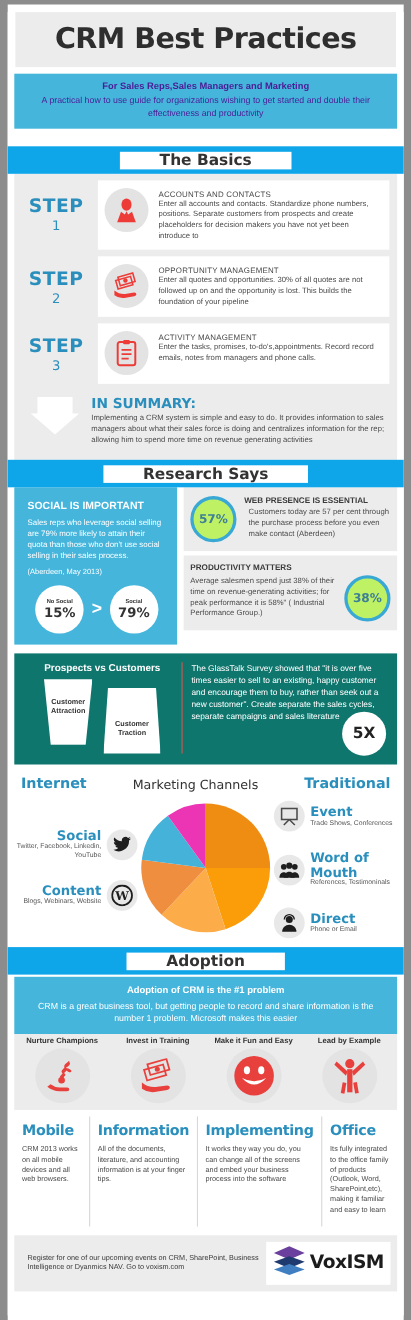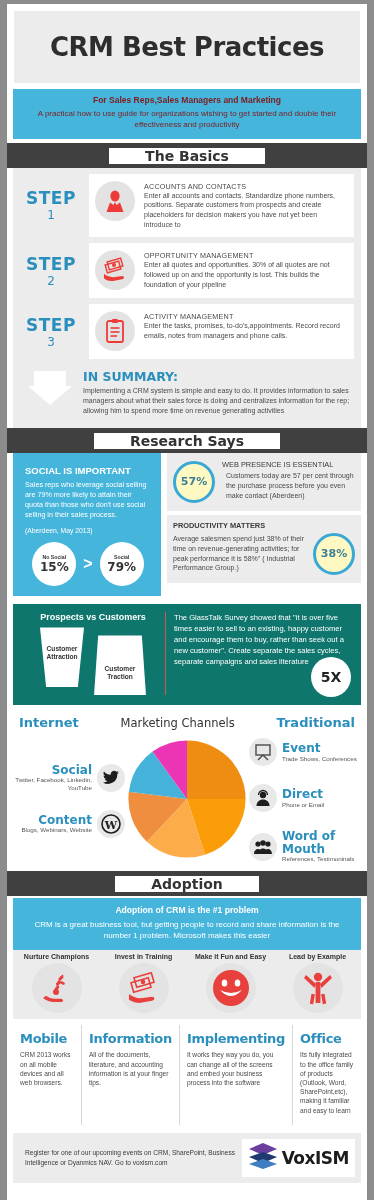--- a/index.html
+++ b/index.html
@@ -17,43 +17,43 @@
     border-right: 7px solid #8c8c8c;
     border-top: 4px solid #8c8c8c;
     border-bottom: 4px solid #8c8c8c;
     padding: 0;
   }
   .inner { width: 360px; height: 1192px; background:#fff; position:relative; }
 
   
   .title-band {
     background: #ececec;
-    height: 72px;
+    height: 50px;
     margin: 7px 7px 0 7px;
     display: flex; align-items: center; justify-content: center;
   }
   .title-band h1 {
     font-size: 26px; font-weight: bold; letter-spacing: -0.5px;
     color: #2e2e2e; font-family: "DejaVu Sans", sans-serif;
   }
   .subtitle-band {
     background: #45b5dc;
-    margin: 6px 6px 4px 6px;
+    margin: 6px 6px 16px 6px;
     padding: 6px 14px 8px 14px;
-    text-align: center; color: #7f1d1d;
+    text-align: center; color: #4c1d95;
   }
   .subtitle-band .st1 { font-size: 8.5px; font-weight: bold; margin-bottom: 4px; }
   .subtitle-band .st2 { font-size: 8px; line-height: 1.35; }
 
   
   .sect-head {
     position: relative; text-align: center;
     font-family: "DejaVu Sans", sans-serif;
     font-size: 14px; font-weight: bold; color: #333;
-    background: #404040; padding: 5px 0 4px 0; z-index: 3;
+    background: #0ea5e9; padding: 5px 0 4px 0; z-index: 3;
   }
   .sect-head-wrap { position: relative; }
   .sect-head-wrap::before {
     content:""; position:absolute; left:6px; right:6px; top:10px; height:14px;
     background:#ececec; z-index:1;
   }
   .sect-head span { position:relative; z-index:4; background:#fff; padding:0 36px; }
 
   
   .basics { background:#ececec; margin:0 6px; padding:6px 0 4px 0; }
@@ -100,26 +100,26 @@
     color:#2a8fbd;
   }
   .bub .t { font-size:5.2px; font-weight:bold; line-height:1.05; color:#333; }
   .bub .v { font-size:12px; font-weight:bold; font-family:"DejaVu Sans", sans-serif; color:#333;}
   .gt { color:#fff; font-size:16px; font-weight:bold; }
 
   .right-col { flex:1; display:flex; flex-direction:column; gap:4px; }
   .web-card { background:#ececec; padding:8px 6px 8px 6px; display:flex; align-items:flex-start; }
   .ring {
     width:42px;height:42px;flex:0 0 42px;border-radius:50%;
-    border:3px solid #3aa8d4; background:#fef9c3;
+    border:3px solid #3aa8d4; background:#bef264;
     display:flex;align-items:center;justify-content:center;
     color:#3f7f96; font-size:11px; font-weight:bold; font-family:"DejaVu Sans", sans-serif;
   }
   .web-txt { flex:1; padding-left:7px; }
-  .web-txt .h { font-size:7.4px; font-weight:normal; color:#3a3a3a; line-height:1.2; }
+  .web-txt .h { font-size:7.4px; font-weight:bold; color:#3a3a3a; line-height:1.2; }
   .web-txt .b { font-size:7px; color:#4a4a4a; line-height:1.38; padding-left:4px; margin-top:2px;}
   .prod-card { background:#ececec; padding:6px 6px 8px 6px; }
   .prod-card .h { font-size:7.4px; font-weight:bold; color:#3a3a3a; margin-bottom:3px; }
   .prod-row { display:flex; align-items:center; }
   .prod-row .b { flex:1; font-size:7px; color:#4a4a4a; line-height:1.4; }
 
   
   .prospects { background:#0f766e; margin:8px 6px 0 6px; display:flex; padding:8px 8px 10px 8px; position:relative;}
   .pros-left { width:144px; flex:0 0 144px; }
   .pros-left .h { color:#fff; font-size:9px; font-weight:bold; text-align:center; margin-bottom:5px; }
@@ -396,46 +396,46 @@
                 </svg>
           </div>
           <div class="ch-label-r">
             <div class="ch-name">Event</div>
             <div class="ch-sub">Trade Shows, Conferences</div>
           </div>
         </div>
 
         <div class="ch-item">
           <div class="ch-icon">
-            <svg width="18" height="18" viewBox="0 0 18 18">
-                  <circle cx="9" cy="6" r="3.2" fill="#1e1e1e"></circle>
-                  <path d="M2.5 17c0-3.8 2.9-6.4 6.5-6.4s6.5 2.6 6.5 6.4z" fill="#1e1e1e"></path>
-                  <path d="M4.5 6a4.5 4.5 0 0 1 9 0" fill="none" stroke="#1e1e1e" stroke-width="1.3"></path>
-                </svg>
-          </div>
-          <div class="ch-label-r">
-            <div class="ch-name">Direct</div>
-            <div class="ch-sub">Phone or Email</div>
-          </div>
-        </div>
-
-        <div class="ch-item">
-          <div class="ch-icon">
             <svg width="20" height="16" viewBox="0 0 20 16">
                   <circle cx="5" cy="5" r="2.6" fill="#1e1e1e"></circle>
                   <circle cx="10" cy="4" r="2.8" fill="#1e1e1e"></circle>
                   <circle cx="15" cy="5" r="2.6" fill="#1e1e1e"></circle>
                   <path d="M1 15c0-3 1.8-5 4-5s4 2 4 5z" fill="#1e1e1e"></path>
                   <path d="M5 15c0-3.2 2.2-5.5 5-5.5s5 2.3 5 5.5z" fill="#1e1e1e"></path>
                   <path d="M11 15c0-3 1.8-5 4-5s4 2 4 5z" fill="#1e1e1e"></path>
                 </svg>
           </div>
           <div class="ch-label-r">
             <div class="ch-name">Word of Mouth</div>
             <div class="ch-sub">References, Testimoninals</div>
+          </div>
+        </div>
+
+        <div class="ch-item">
+          <div class="ch-icon">
+            <svg width="18" height="18" viewBox="0 0 18 18">
+                  <circle cx="9" cy="6" r="3.2" fill="#1e1e1e"></circle>
+                  <path d="M2.5 17c0-3.8 2.9-6.4 6.5-6.4s6.5 2.6 6.5 6.4z" fill="#1e1e1e"></path>
+                  <path d="M4.5 6a4.5 4.5 0 0 1 9 0" fill="none" stroke="#1e1e1e" stroke-width="1.3"></path>
+                </svg>
+          </div>
+          <div class="ch-label-r">
+            <div class="ch-name">Direct</div>
+            <div class="ch-sub">Phone or Email</div>
           </div>
         </div>
       </div>
     </div>
   </div>
 
   <div class="sect-head-wrap">
     <div class="sect-head">
       <span>Adoption</span>
     </div>

